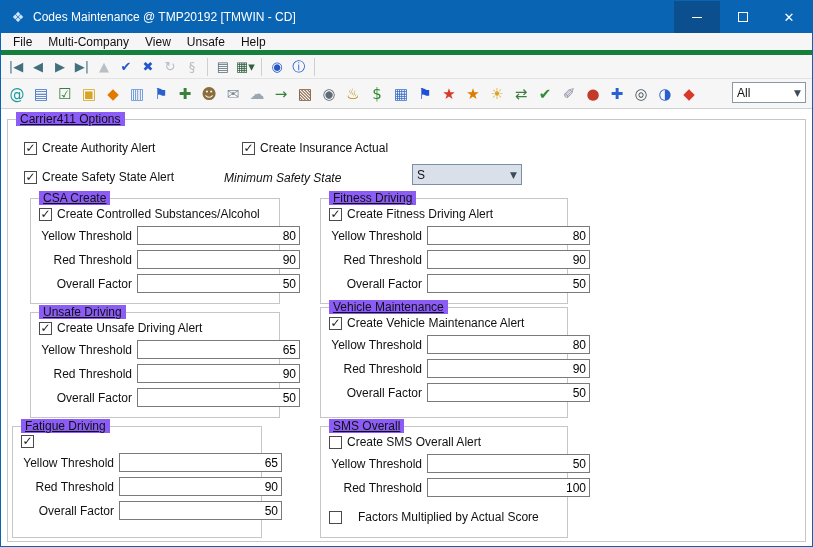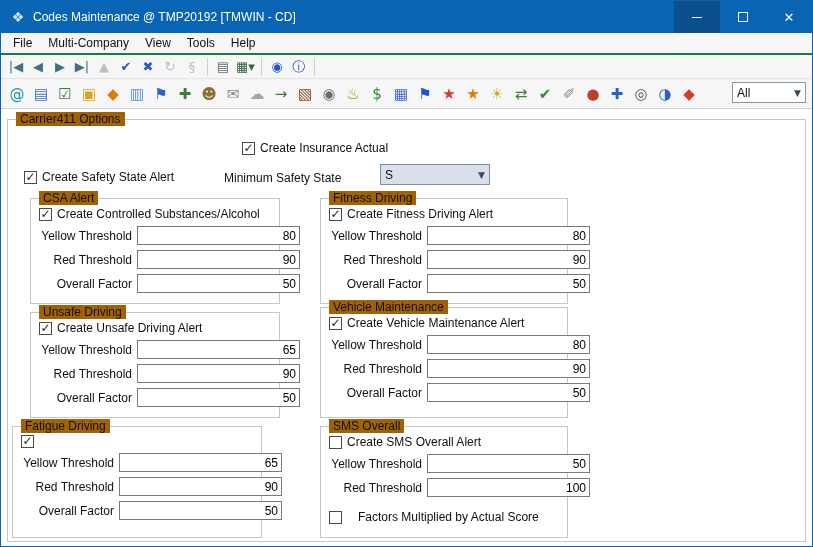--- a/index.html
+++ b/index.html
@@ -21,65 +21,65 @@
   .win-btn { width:46px; height:32px; display:flex; align-items:center;
     justify-content:center; color:#fff; font-family:"DejaVu Sans", sans-serif; }
   .win-btn.dark { background:#0b4f8e; }
   .min-glyph { width:10px; height:1px; background:#fff; display:block; }
   .max-glyph { width:10px; height:10px; border:1px solid #fff; display:block; }
   .close-glyph { font-size:13px; line-height:1; }
 
   
   .menubar { position:absolute; left:0; top:32px; width:100%; height:22px;
     background:#f6f6f6; display:flex; align-items:center; padding-left:4px;
-    border-bottom:2px solid #15803d; }
+    border-bottom:5px solid #15803d; }
   .menu-item { padding:3px 8px; cursor:default; }
 
   
   .toolbar1 { position:absolute; left:0; top:54px; width:100%; height:24px;
     background:#f6f6f6; display:flex; align-items:center; padding-left:4px;
     border-bottom:1px solid #e3e3e3; }
   .toolbar2 { position:absolute; left:0; top:78px; width:100%; height:30px;
     background:#f6f6f6; display:flex; align-items:center; padding-left:4px;
     border-bottom:1px solid #d0d0d0; }
   .tb-btn { min-width:22px; height:22px; display:inline-flex; align-items:center;
     justify-content:center; font-size:13px; border-radius:2px; cursor:default;
     font-family:"DejaVu Sans", sans-serif; padding:0 2px; }
   .toolbar2 .tb-btn { min-width:24px; height:24px; font-size:15px; }
   .tb-btn.disabled { color:#b8bfc5 !important; }
   .tb-sep { width:1px; height:18px; background:#cfcfcf; margin:0 4px; display:inline-block; }
 
   
   .combo { display:inline-flex; align-items:center; justify-content:space-between;
-    border:1px solid #8a98a6; background:#fff; height:21px; padding:0 4px; cursor:default; }
+    border:1px solid #8a98a6; background:#fff; height:21px; padding:0 4px; cursor:default;margin-left:32px; }
   .combo .chev { font-size:9px; color:#3a4a58; margin-left:6px;
     font-family:"DejaVu Sans", sans-serif; }
   .combo.filter { position:absolute; right:6px; top:3px; width:74px; }
   .combo.state { position:absolute; left:372px; top:44px; width:110px;
     background:#d9e0ea; border-color:#7a8ea6; }
 
   
   .cb { display:inline-flex; align-items:center; gap:5px; cursor:default; }
   .cb-box { width:13px; height:13px; border:1px solid #4a4a4a; background:#fff;
     display:inline-flex; align-items:center; justify-content:center; flex:none;
     font-family:"DejaVu Sans", sans-serif; }
   .cb-box.checked::after { content:"✓"; font-size:12px; font-weight:bold;
     color:#1a1a1a; margin-top:-1px; }
 
   
   .groupbox { position:absolute; border:1px solid #c6c6c6; background:#fff; }
-  .gb-title { position:absolute; top:-8px; left:8px; background:#a16207;
-    padding:0 4px; white-space:nowrap; }
+  .gb-title { position:absolute; top:-8px; left:8px; background:#8b5cf6;
+    padding:0 4px; white-space:nowrap;text-decoration:underline; }
   #main-group { left:6px; top:118px; right:6px; bottom:4px; }
 
   .cb-authority { position:absolute; left:16px; top:21px; }
   .cb-insurance { position:absolute; left:234px; top:21px; }
   .cb-safety   { position:absolute; left:16px; top:50px; }
   .minstate-label { position:absolute; left:216px; top:48px; height:21px;
-    line-height:21px; }
+    line-height:21px;font-style:italic; }
 
   .panel .cb { margin:8px 0 5px 8px; }
   .frow { display:flex; align-items:center; margin:0 6px 5px 6px; }
   .flabel { width:100px; text-align:right; padding-right:5px; flex:none; white-space:nowrap; }
   .fnum { flex:1; height:19px; border:1px solid #7a7a7a; text-align:right;
     padding:0 3px; font-family:"Liberation Sans", sans-serif; font-size:12px; }
   .extra-cb { margin:4px 0 0 8px;gap:16px; }
 
   .p-csa     { left:22px;  top:78px;  width:250px; height:106px; }
   .p-fitness { left:312px; top:78px;  width:248px; height:106px; }
@@ -106,21 +106,21 @@
       <span class="win-btn">
           <span class="close-glyph">✕</span>
         </span>
     </div>
   </div>
 
   <div class="menubar">
     <span class="menu-item">File</span>
     <span class="menu-item">Multi-Company</span>
     <span class="menu-item">View</span>
-    <span class="menu-item">Tools</span>
+    <span class="menu-item">Unsafe</span>
     <span class="menu-item">Help</span>
   </div>
 
   <div class="toolbar1">
       <span class="tb-btn" style="color: rgb(68, 112, 126);">|◀</span>
       <span class="tb-btn" style="color: rgb(68, 112, 126);">◀</span>
       <span class="tb-btn" style="color: rgb(68, 112, 126);">▶</span>
       <span class="tb-btn" style="color: rgb(68, 112, 126);">▶|</span>
       <span class="tb-btn disabled" style="color: rgb(154, 167, 174);">▲</span>
       <span class="tb-btn" style="color: rgb(36, 86, 200);">✔</span>
@@ -168,39 +168,43 @@
       <span class="tb-btn" style="color: rgb(216, 58, 42);">◆</span>
       <span class="combo filter">
       <span>All</span>
       <span class="chev">▼</span>
     </span>
   </div>
 
   <div class="groupbox" id="main-group">
     <span class="gb-title">Carrier411 Options</span>
 
+    <span class="cb cb-authority">
+      <span class="cb-box checked"></span>
+      <span>Create Authority Alert</span>
+    </span>
 
     <span class="cb cb-insurance">
       <span class="cb-box checked"></span>
       <span>Create Insurance Actual</span>
     </span>
 
     <span class="cb cb-safety">
       <span class="cb-box checked"></span>
       <span>Create Safety State Alert</span>
     </span>
 
     <span class="minstate-label">Minimum Safety State</span>
     <span class="combo state">
       <span>S</span>
       <span class="chev">▼</span>
     </span>
 
     <div class="groupbox panel p-csa">
-      <span class="gb-title">CSA Alert</span>
+      <span class="gb-title">CSA Create</span>
       <span class="cb">
         <span class="cb-box checked"></span>
         <span>Create Controlled Substances/Alcohol</span>
       </span>
       <div class="frow">
         <span class="flabel">Yellow Threshold</span>
         <input class="fnum" value="80" style="">
       </div>
       <div class="frow">
         <span class="flabel">Red Threshold</span>

